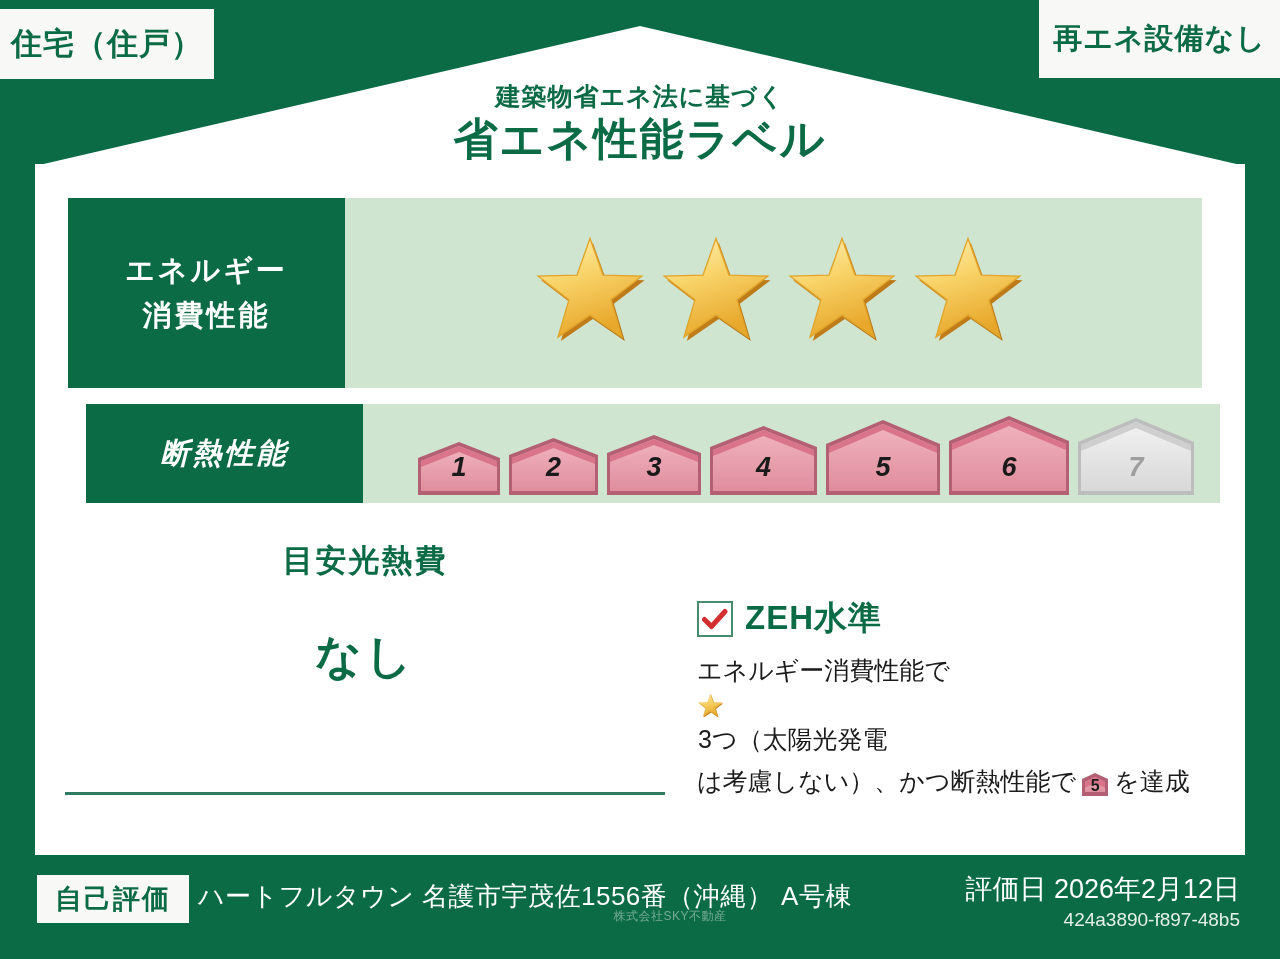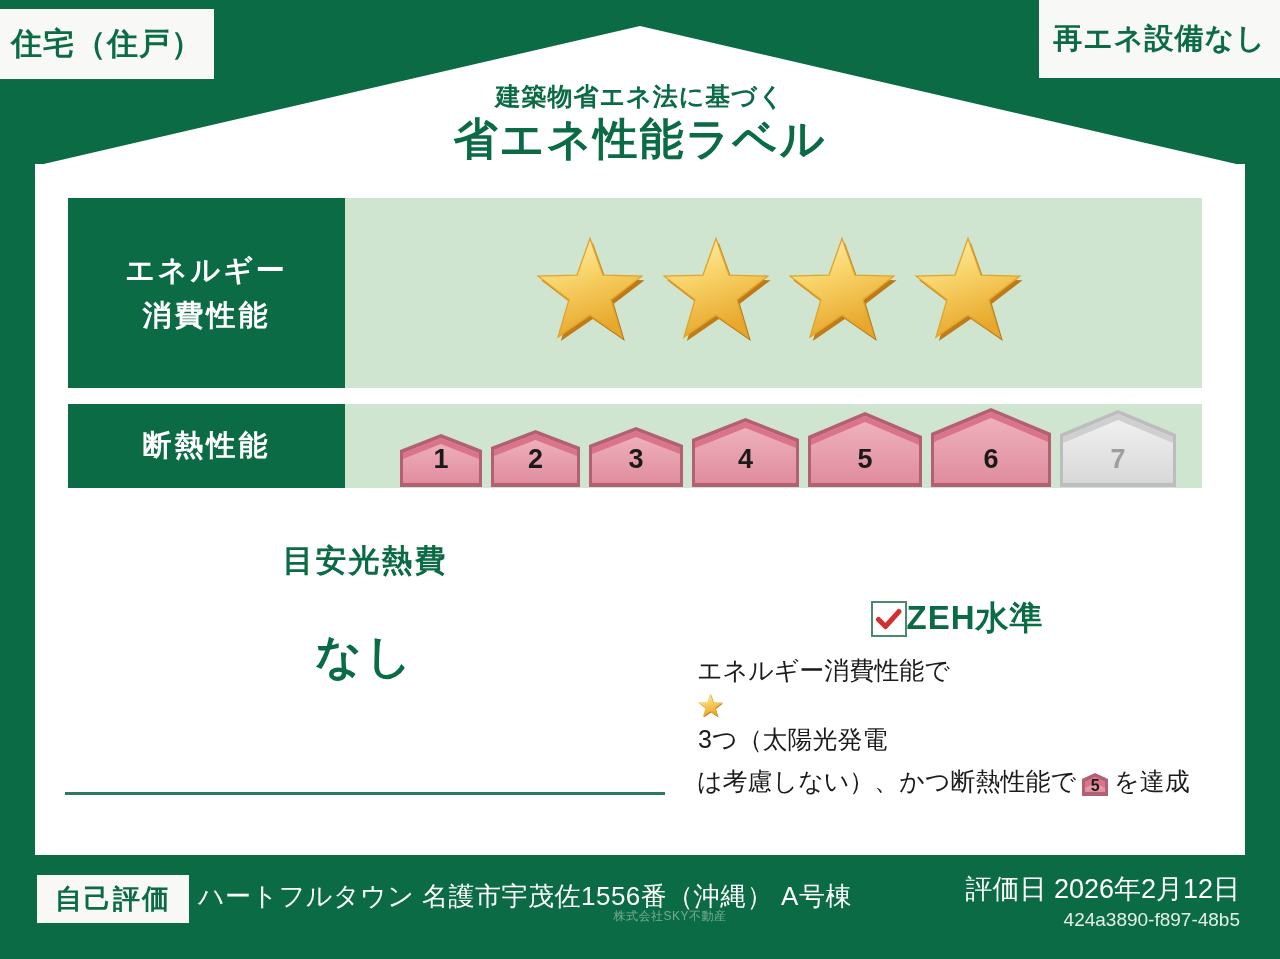--- a/index.html
+++ b/index.html
@@ -72,21 +72,21 @@
     line-height: 1.25;
   }
 
   
   .perf-row {
     position: absolute;
     display: flex;
     align-items: stretch;
   }
   #row-energy { left: 68px; top: 198px; width: 1134px; height: 190px; }
-  #row-insulation { left: 68px; top: 404px; width: 1134px; height: 84px; }
+  #row-insulation { left: 86px; top: 404px; width: 1134px; height: 99px; font-style: italic; }
 
   .perf-label {
     background: #0b6b45;
     color: #ffffff;
     font-weight: bold;
     display: flex;
     flex-direction: column;
     align-items: center;
     justify-content: center;
     flex: 0 0 277px;
@@ -177,21 +177,21 @@
 
   
   #zeh-block {
     position: absolute;
     left: 697px; top: 596px;
     width: 520px;
   }
   #zeh-head {
     display: flex;
     align-items: center;
-    justify-content: center;
+    gap: 12px;
   }
   #zeh-checkbox {
     width: 36px; height: 36px;
     border: 2px solid #4a8a6d;
     background: #ffffff;
     display: flex;
     align-items: center;
     justify-content: center;
     flex: 0 0 auto;
   }

